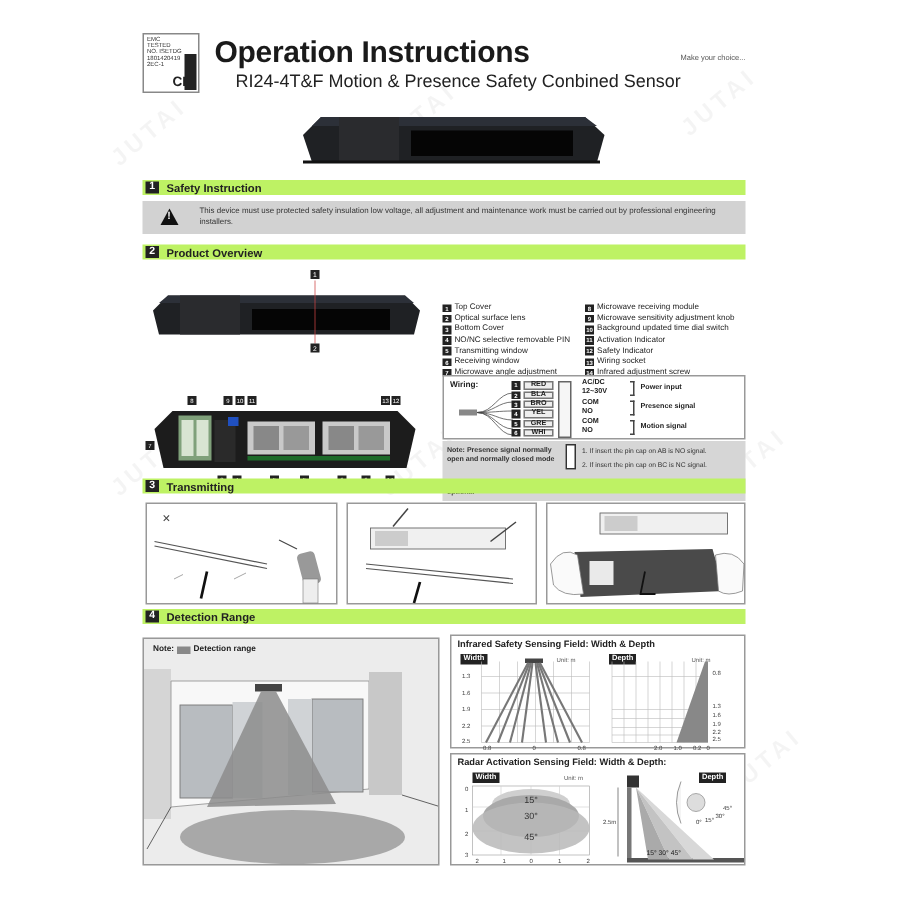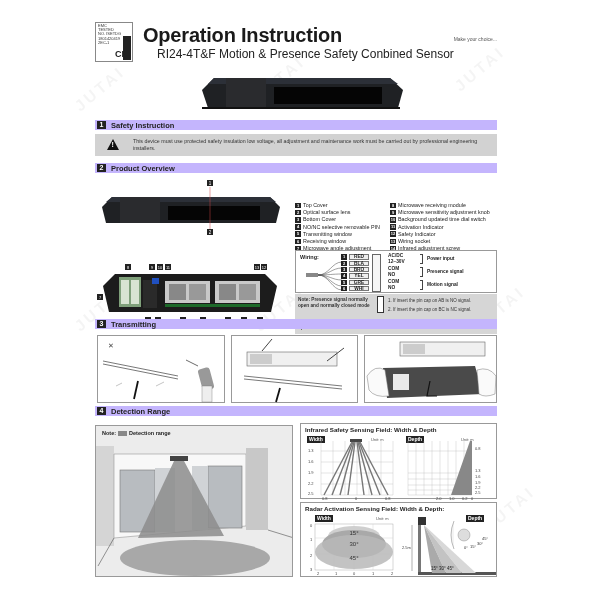--- a/index.html
+++ b/index.html
@@ -11,21 +11,21 @@
   .cert { position: absolute; left: 0; top: 0; width: 38px; height: 40px; border: 1px solid #888; background:#fff; }
   .cert .lines { font-size: 4px; line-height: 4.2px; padding: 1px 2px; color:#333; width: 28px; }
   .cert .ce { font-size: 9px; position: absolute; left: 5px; bottom: 2px; font-weight: bold; margin-left: 14px; }
   .cert .bar { position: absolute; right: 1px; top: 13px; width: 8px; height: 24px; background: #222; }
   .title { position: absolute; left: 48px; top: 2px; font-size: 20px; font-weight: bold; color: #1a1a1a; letter-spacing: -0.2px; }
   .tagline { position: absolute; right: 0; top: 14px; font-size: 5px; color: #555; }
   .subtitle { position: absolute; left: 48px; top: 25px; font-size: 12px; color: #222; margin-left: 14px; }
 
   .hero { position: absolute; left: 105px; top: 48px; width: 205px; height: 42px; }
 
-  .sec-bar { position: absolute; left: 0; width: 402px; height: 10px; background: #c4b5fd; display:flex; align-items:center; }
+  .sec-bar { position: absolute; left: 0; width: 402px; height: 10px; background: #bef264; display:flex; align-items:center; }
   .sec-num { width: 9px; height: 8px; background: #222; color: #fff; font-size: 7px; font-weight: bold; text-align: center; line-height: 8px; margin-left: 2px; }
   .sec-title { font-size: 7.5px; font-weight: bold; color: #222; margin-left: 5px; }
 
   .warn { position: absolute; left: 0; top: 133px; width: 402px; height: 22px; background: #d2d2d2; }
   .warn-icon { position: absolute; left: 12px; top: 5px; width:0; height:0; border-left:6px solid transparent; border-right:6px solid transparent; border-bottom:11px solid #111; }
   .warn-icon::after { content:"!"; position:absolute; left:-1.5px; top:2px; color:#fff; font-size:7px; font-weight:bold; }
   .warn-text { position: absolute; left: 38px; top: 4px; width: 355px; font-size: 5.3px; line-height: 6.5px; color: #333; }
 
   .parts { position: absolute; left: 200px; top: 180px; width: 205px; display:grid; grid-template-columns: 95px 110px; row-gap: 0.5px; }
   .part { font-size: 5.4px; line-height: 6.7px; color:#222; display:flex; align-items:center; white-space: nowrap; }
@@ -79,21 +79,21 @@
   <div class="cert">
     <div class="lines">
       <div>EMC TESTED</div>
       <div>NO. ISETDG</div>
       <div>1801420419</div>
       <div>2EC-1</div>
     </div>
     <div class="ce">CE</div>
     <div class="bar"></div>
   </div>
-  <div class="title">Operation Instruction</div>
+  <div class="title">Operation Instructions</div>
   <div class="tagline">Make your choice...</div>
   <div class="subtitle">RI24-4T&amp;F Motion &amp; Presence Safety Conbined Sensor</div>
 
   <svg class="hero" viewBox="0 0 205 42">
     <polygon points="8,38 2,20 14,8 190,8 203,20 198,38" fill="#1f2124"></polygon>
     <polygon points="14,8 190,8 198,14 8,14" fill="#2c3038"></polygon>
     <rect x="26" y="8" width="40" height="30" fill="#2a2b2e"></rect>
     <rect x="74" y="17" width="108" height="17" fill="#050505"></rect>
     <rect x="2" y="37" width="198" height="2" fill="#111"></rect>
   </svg>

